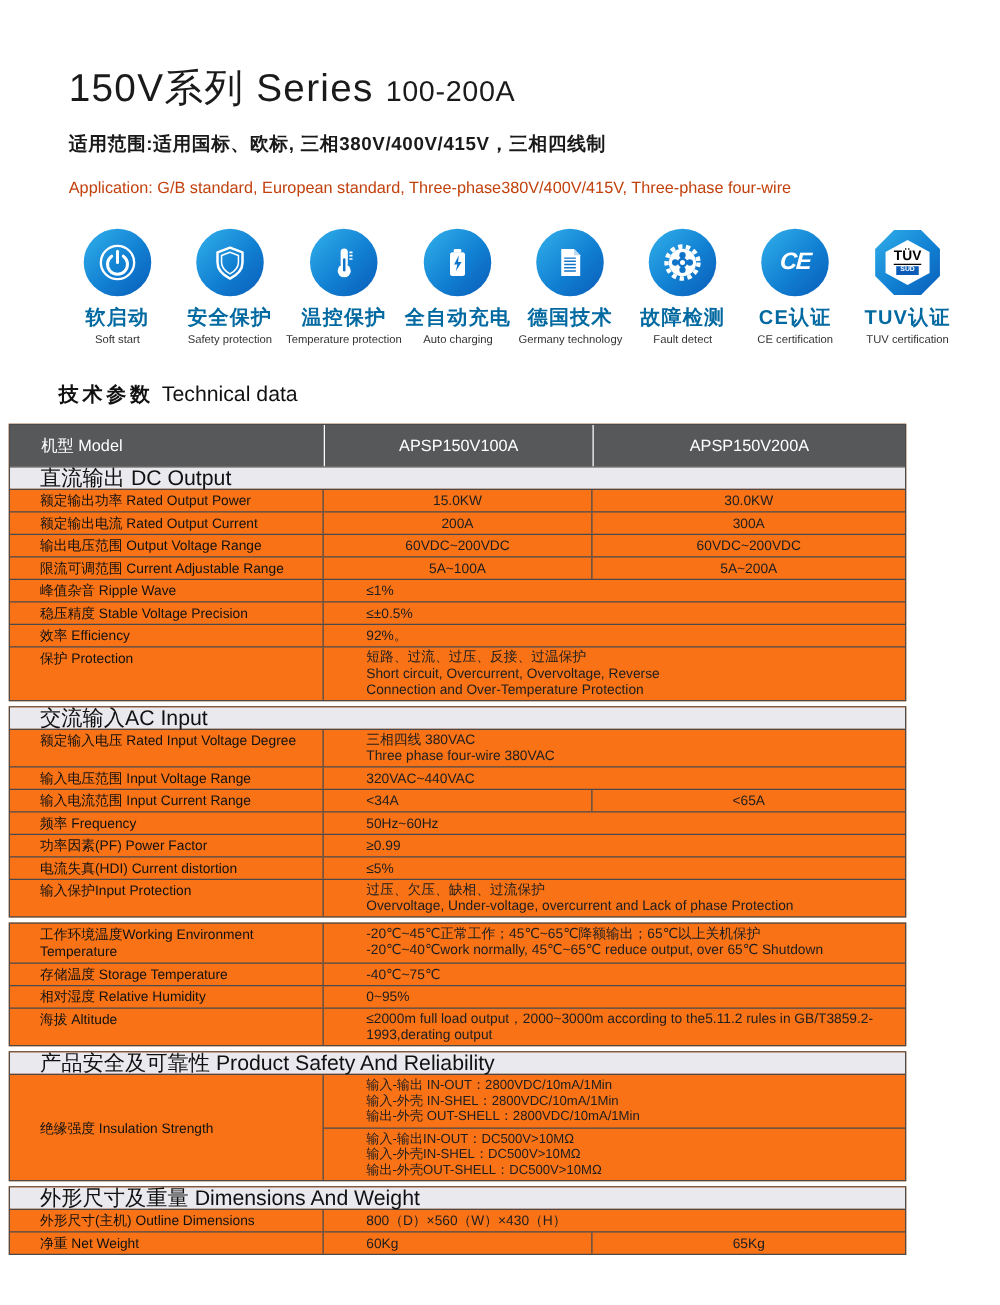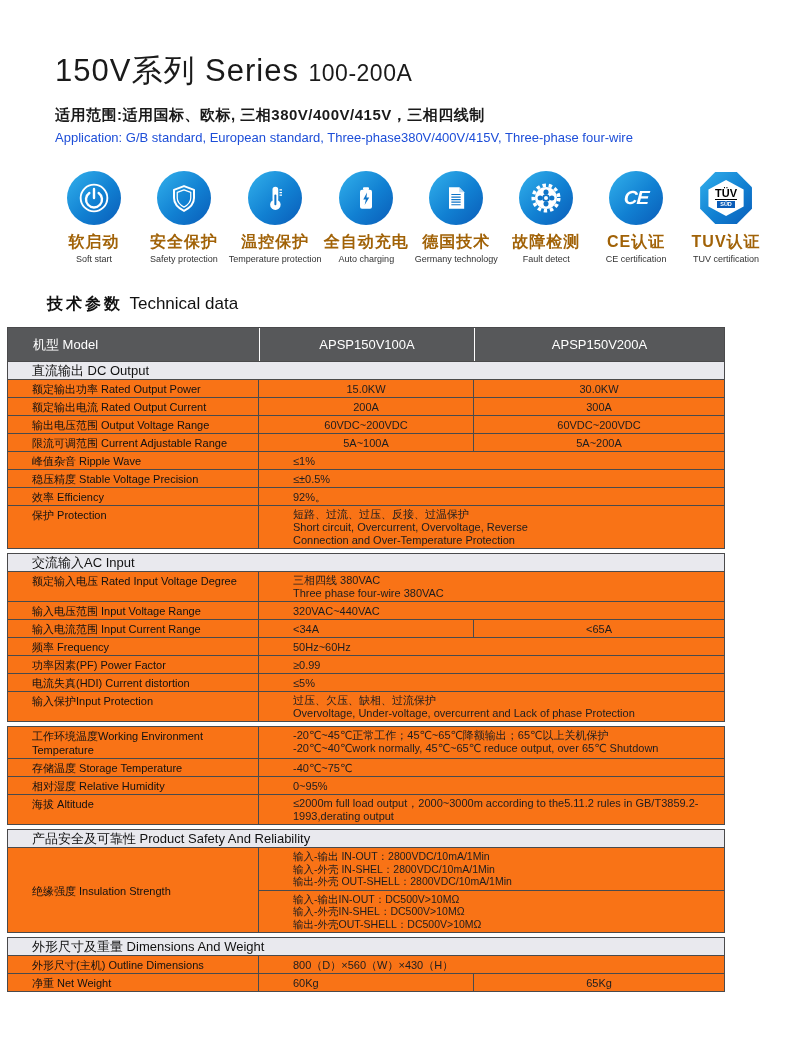--- a/index.html
+++ b/index.html
@@ -8,35 +8,35 @@
     width:800px; height:1044px; background:#ffffff; overflow:hidden;
     font-family:"Liberation Sans","DejaVu Sans",sans-serif; color:#1d1d1f;
     position:relative;
   }
   .content { padding:0 21px 0 55px; }
 
   
   .title { margin-top:50px; font-size:31px; letter-spacing:1px; color:#1a1a1a; }
   .title .amps { font-size:23px; letter-spacing:0.5px; }
   .sub-cn { margin-top:14px; font-size:15px; font-weight:bold; color:#1a1a1a; letter-spacing:0.5px; }
-  .sub-en { margin-top:5px; font-size:13px; color:#1d4ed8; }
+  .sub-en { margin-top:17px; font-size:13px; color:#c2410c; }
 
   
   .features { display:flex; justify-content:space-between; margin:26px 8px 0 -6px; }
   .feature { text-align:center; width:96px; }
   .badge {
     width:54px; height:54px; border-radius:50%; margin:0 auto;
     background:linear-gradient(135deg,#33b1ec 0%,#1180d2 55%,#0a5cb8 100%);
     display:flex; align-items:center; justify-content:center;
   }
   .badge.oct {
     border-radius:0;
     clip-path:polygon(30% 2%,70% 2%,98% 30%,98% 70%,70% 98%,30% 98%,2% 70%,2% 30%);
   }
-  .f-cn { margin-top:7px; font-size:16px; font-weight:bold; letter-spacing:1px; color:#a16207; white-space:nowrap; }
+  .f-cn { margin-top:7px; font-size:16px; font-weight:bold; letter-spacing:1px; color:#0369a1; white-space:nowrap; }
   .f-en { margin-top:1px; font-size:9px; color:#333; white-space:nowrap; }
   .ce-text { color:#fff; font-size:19px; font-weight:bold; letter-spacing:-1px; font-style:italic; transform:skewX(-4deg); }
   .tuv-inner {
     width:40px; height:40px; background:#fff;
     clip-path:polygon(50% 5%,94% 29%,94% 71%,50% 95%,6% 71%,6% 29%);
     display:flex; flex-direction:column; align-items:center; justify-content:center;
   }
   .tuv-top { font-size:11px; font-weight:bold; color:#000; border-bottom:1.5px solid #000; line-height:11px; letter-spacing:0; }
   .tuv-sud { margin-top:1px; font-size:5.5px; font-weight:bold; color:#fff; background:#0a5cb8; padding:0 3px; line-height:7px; }
 
@@ -49,21 +49,21 @@
   :root { --line:#4a4a4c; --hdr:#57585a; --sec:#e9e9ee; }
   .tables { margin-left:-48px; width:718px; }
   .tblock { border:1px solid var(--line); margin-bottom:4px; background:#f97316; }
   .tblock > * + * { border-top:1px solid var(--line); }
 
   .mrow { display:grid; grid-template-columns:251px 215px 1fr; background:var(--hdr); color:#fff; }
   .mcell { font-size:13px; line-height:33px; height:33px; padding-left:25px; }
   .mcell.c { text-align:center; padding-left:0; }
   .mcell + .mcell { border-left:1px solid #fefefe; }
 
-  .section { background:var(--sec); font-size:13px; line-height:15px; padding:1px 10px 1px 24px; color:#111; }
+  .section { background:var(--sec); font-size:17px; line-height:15px; padding:1px 10px 1px 24px; color:#111; }
 
   .row  { display:grid; grid-template-columns:251px 215px 1fr; }
   .row.r2 { grid-template-columns:251px 1fr; }
   .cell { font-size:11px; line-height:14px; padding:2px 6px 1px 24px; min-height:16px; }
   .lblc { border-right:1px solid var(--line); color:#111; }
   .vc   { text-align:center; padding-left:6px; }
   .vmid { border-right:1px solid var(--line); }
   .vs   { padding-left:34px; }
   .ml span { display:block; line-height:13px; }
   .vcell-wrap { padding:0; }

